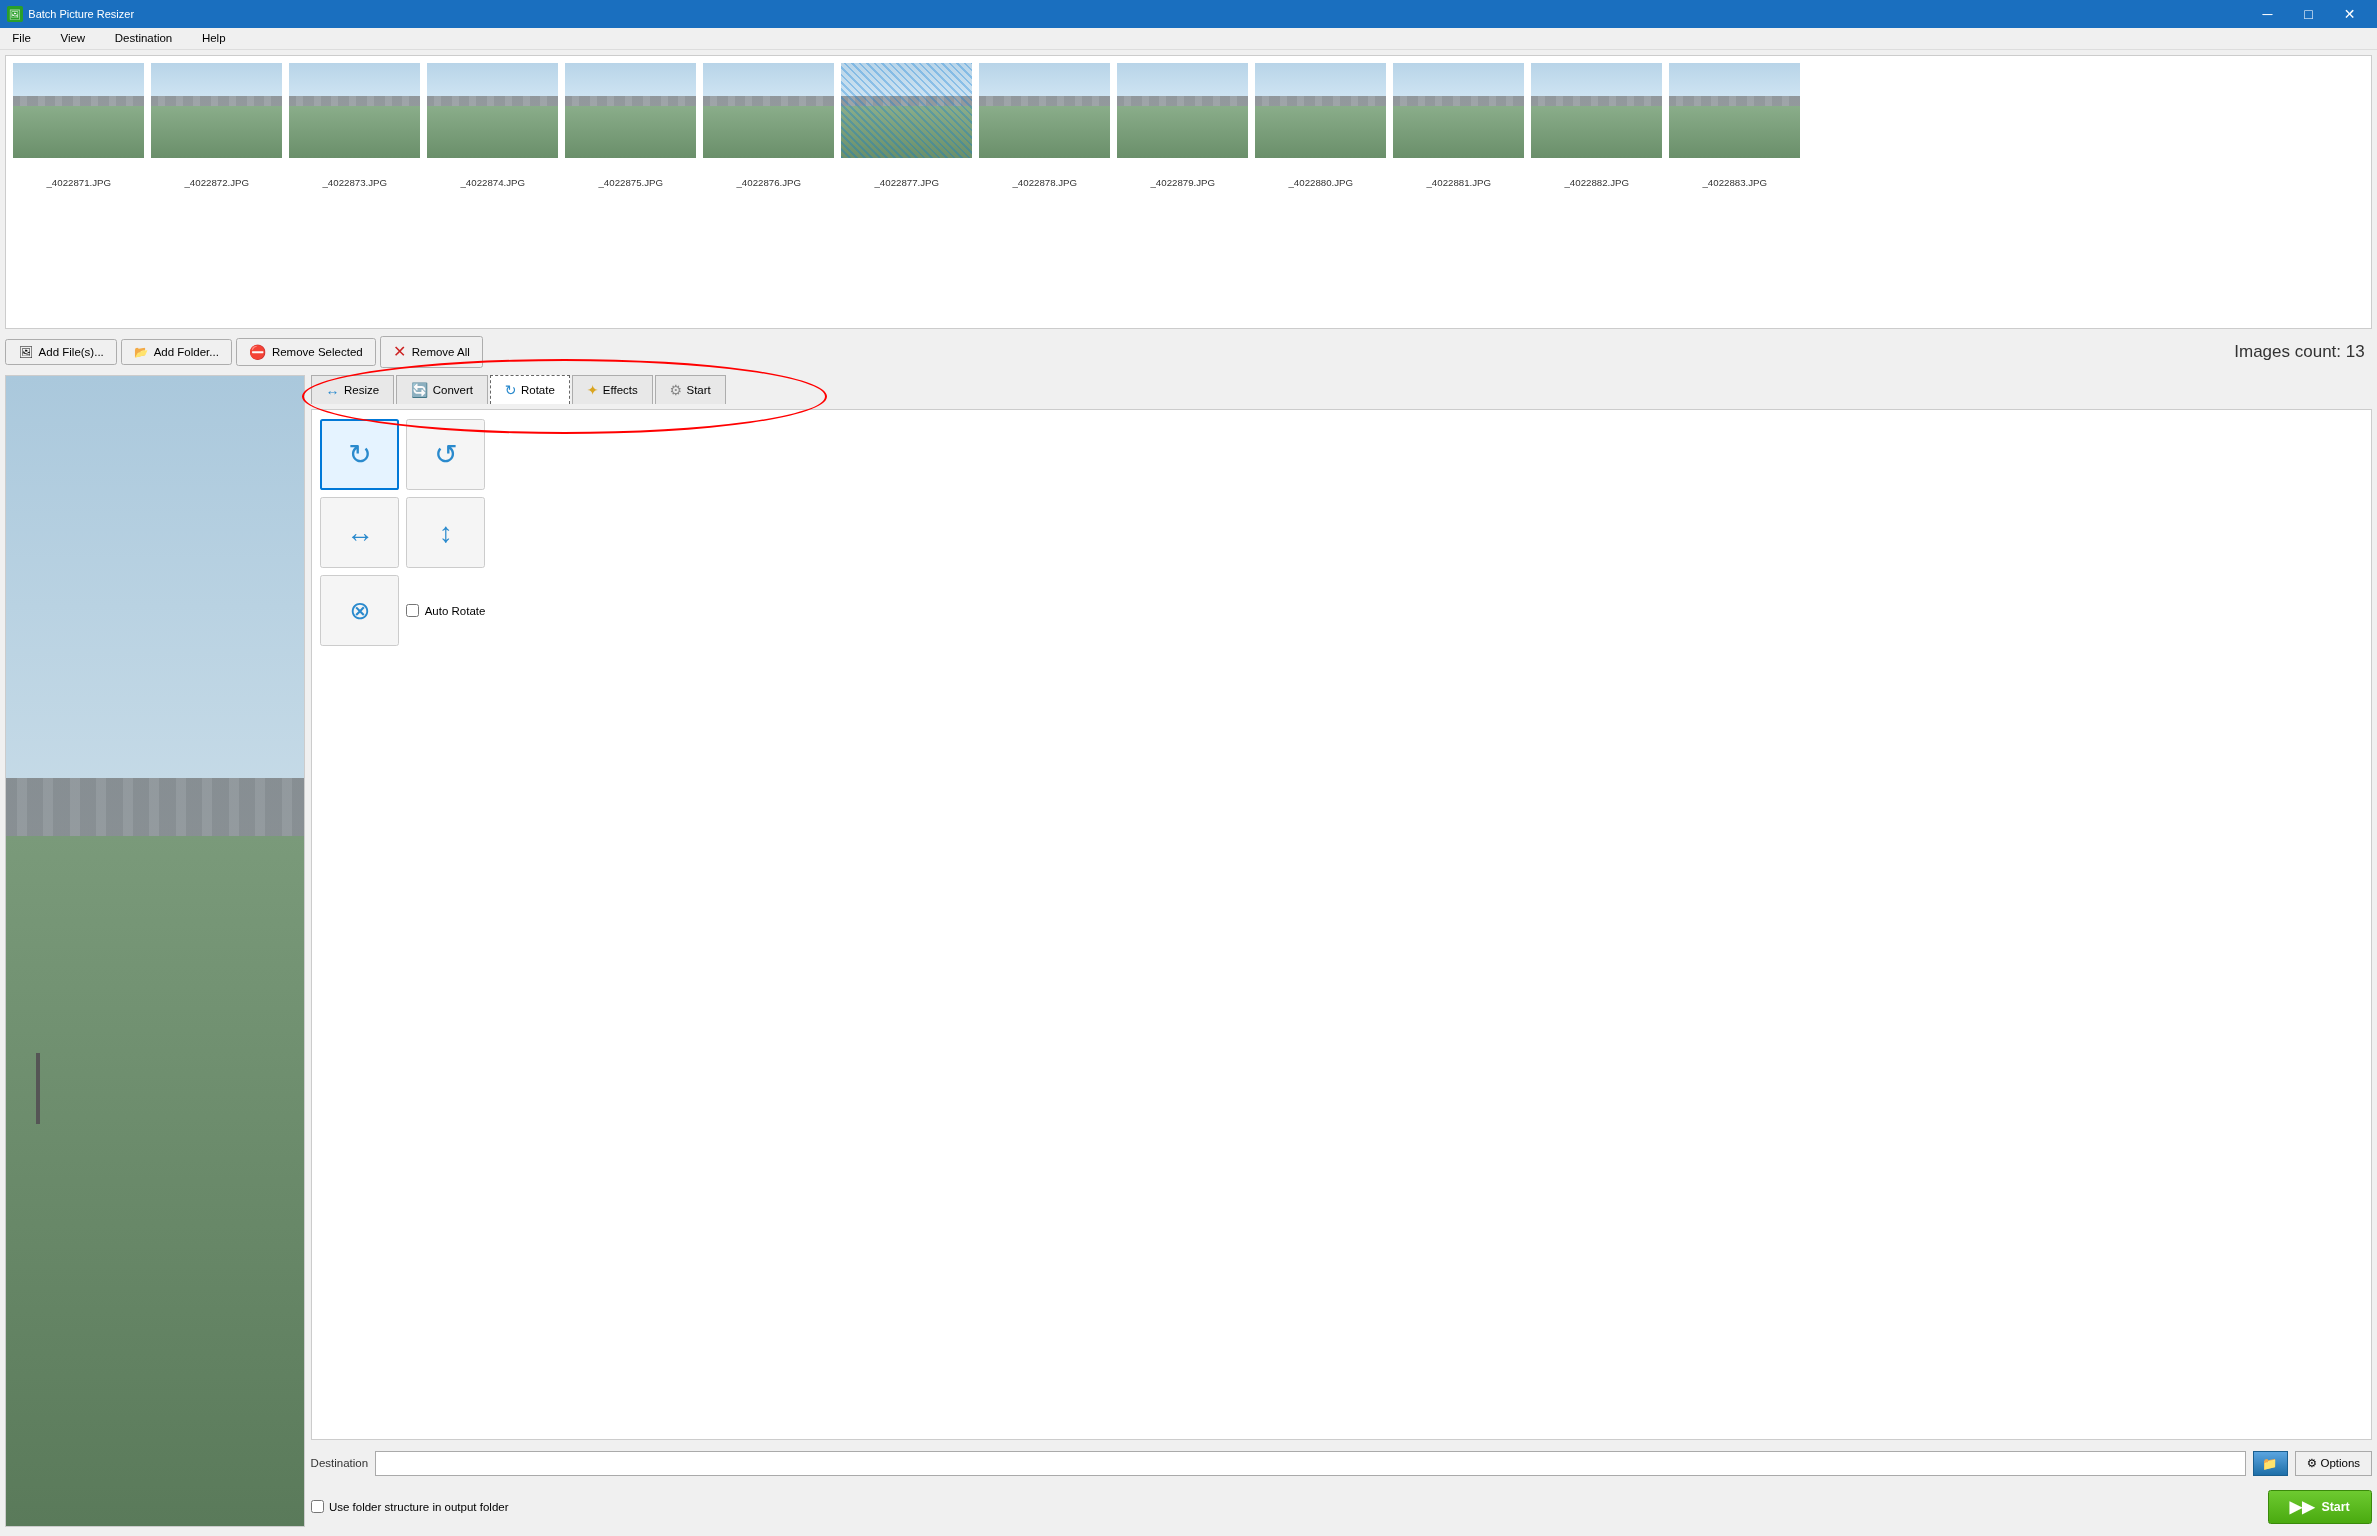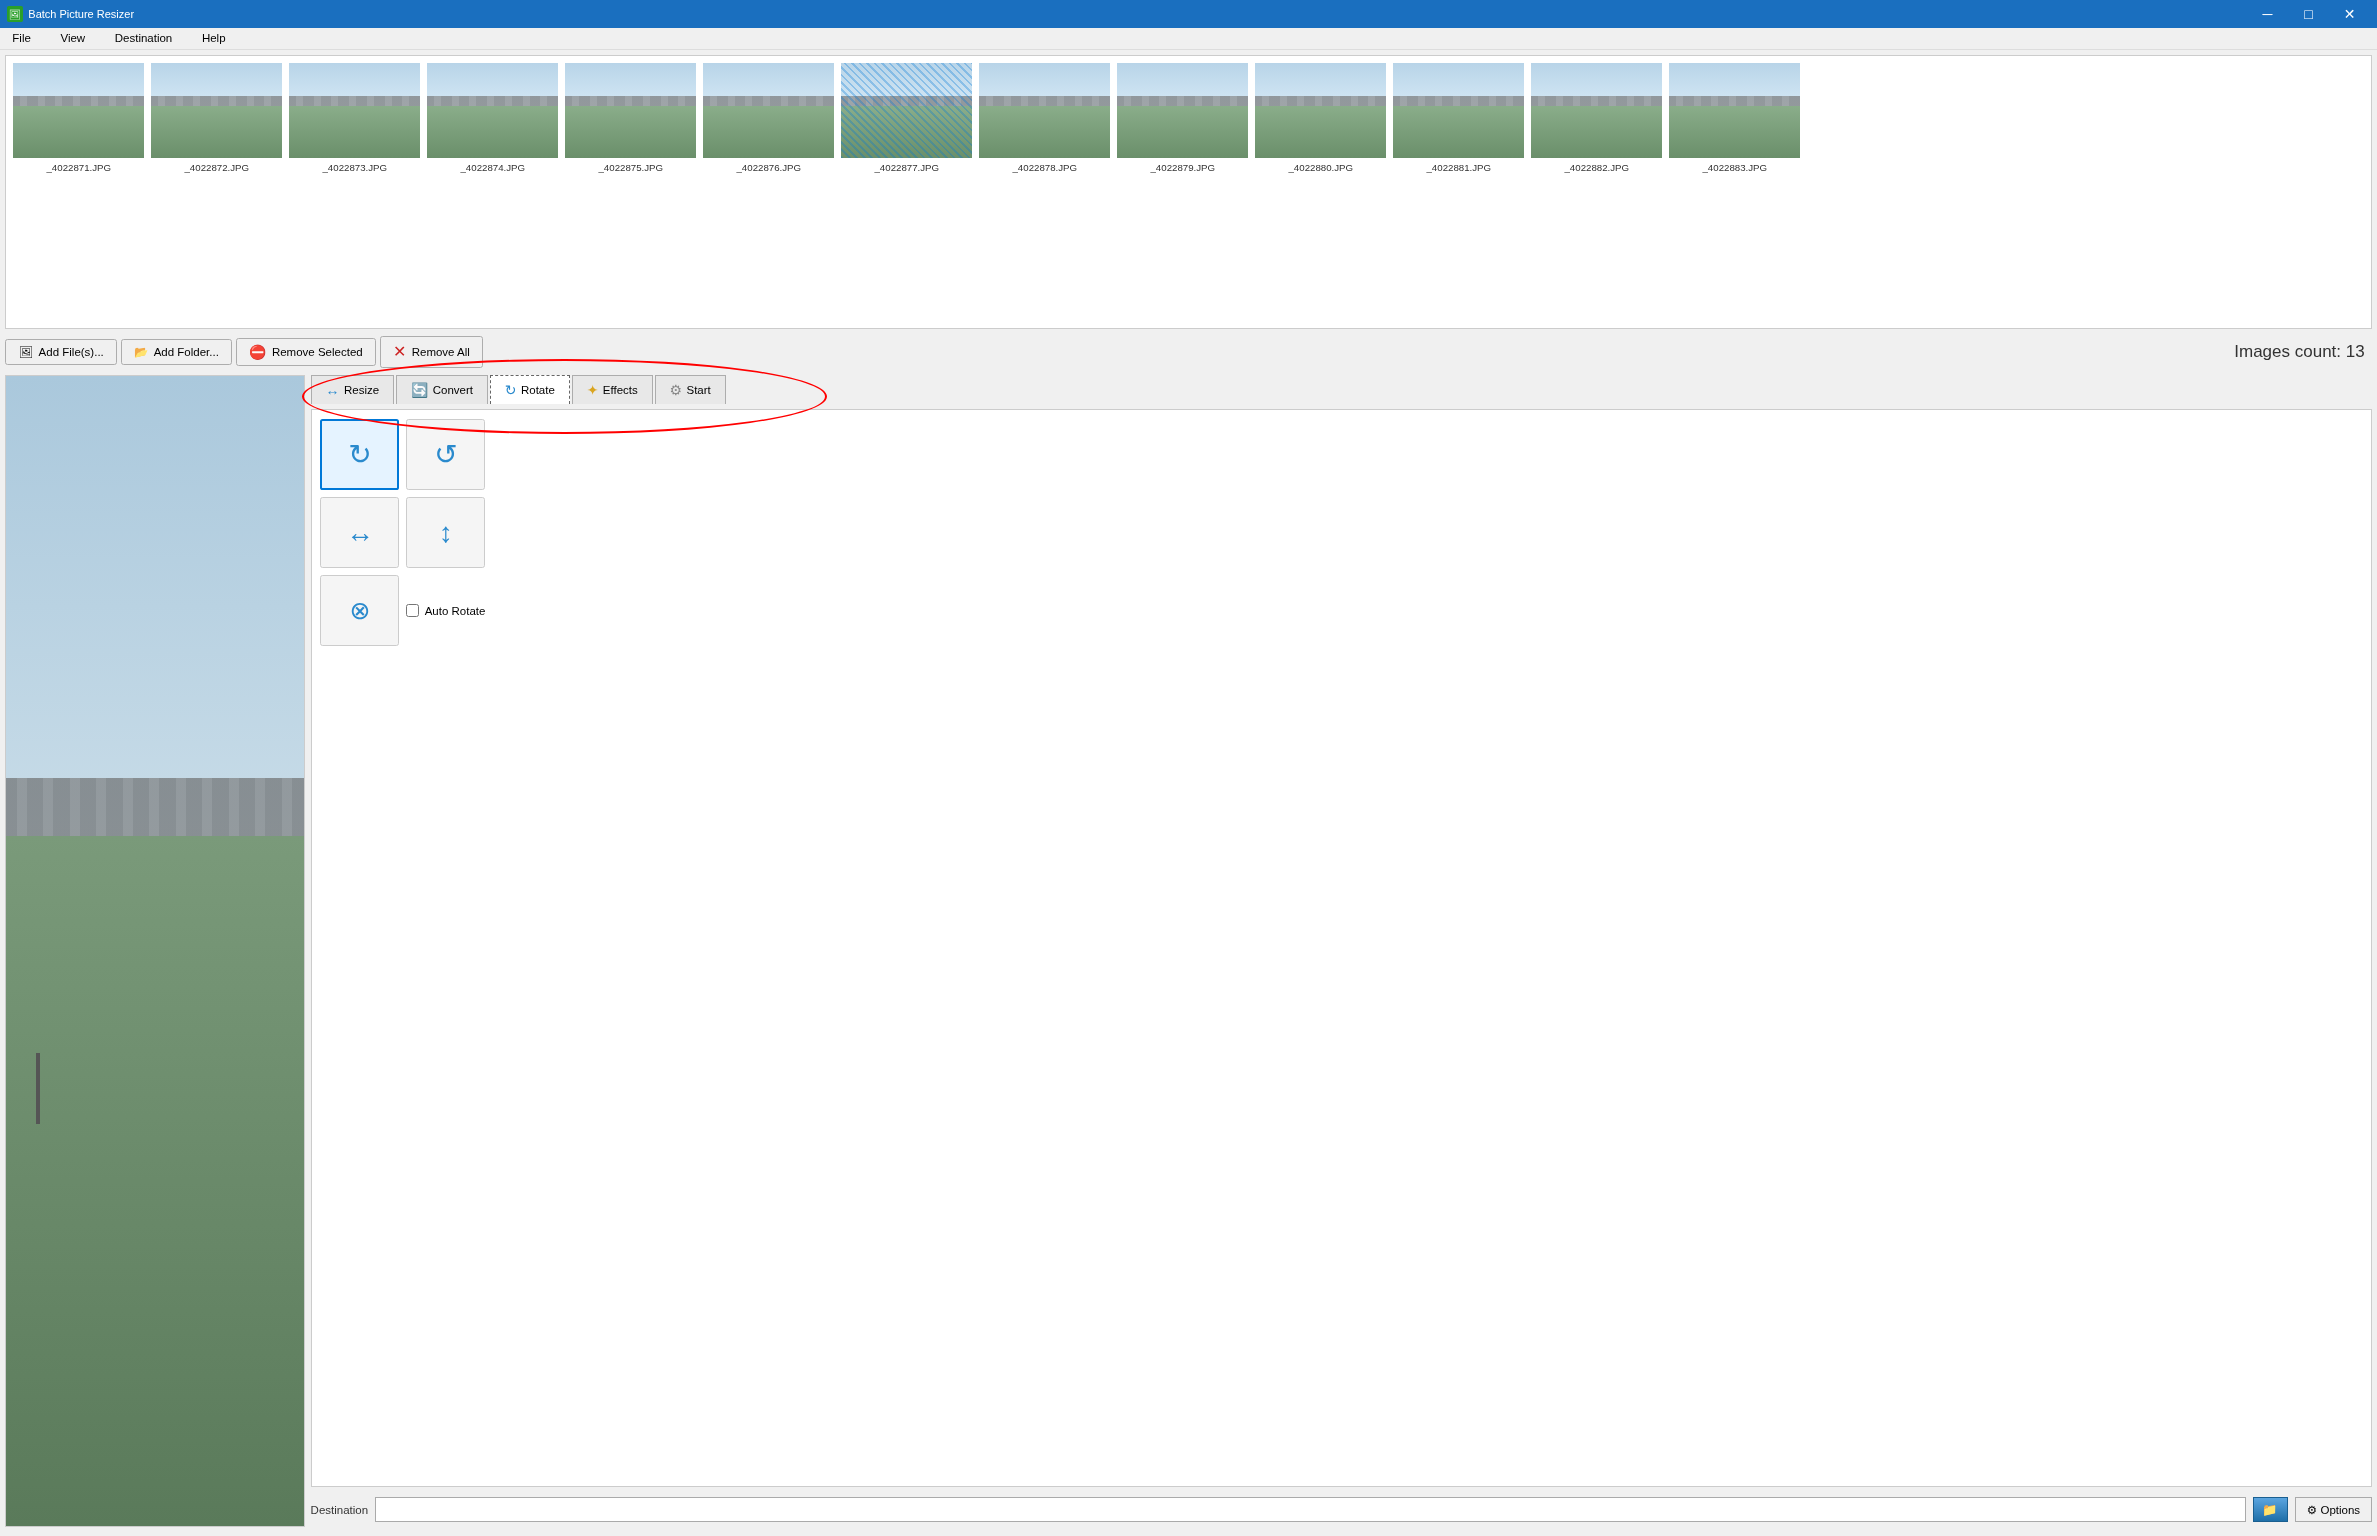--- a/index.html
+++ b/index.html
@@ -66,21 +66,21 @@
     .image-thumb {
       display: flex;
       flex-direction: column;
       align-items: center;
       cursor: pointer;
       width: 131px;
     }
     .image-thumb .thumb-name {
       font-size: 9.7px;
       color: #333;
-      margin-top: 4px;
+      margin-top: 19px;
       text-align: center;
     }
 
     
     .photo-sim {
       width: 131px;
       height: 95px;
       position: relative;
       overflow: hidden;
     }
@@ -571,18 +571,28 @@
         <input class="destination-input" type="text" value="" style="">
         <div class="destination-folder-btn">
           <span>📁</span>
         </div>
         <button class="options-btn">
           <span>⚙</span>
           <span>Options</span>
         </button>
       </div>
 
+      <div class="bottom-row">
+        <label class="checkbox-label">
+          <input type="checkbox" style="">
+          <span>Use folder structure in output folder</span>
+        </label>
+        <button class="start-btn">
+          <span style="font-size:16px;">▶▶</span>
+          <span>Start</span>
+        </button>
+      </div>
 
     </div>
   </div>
 
 </div>
 
 
 </body></html>

